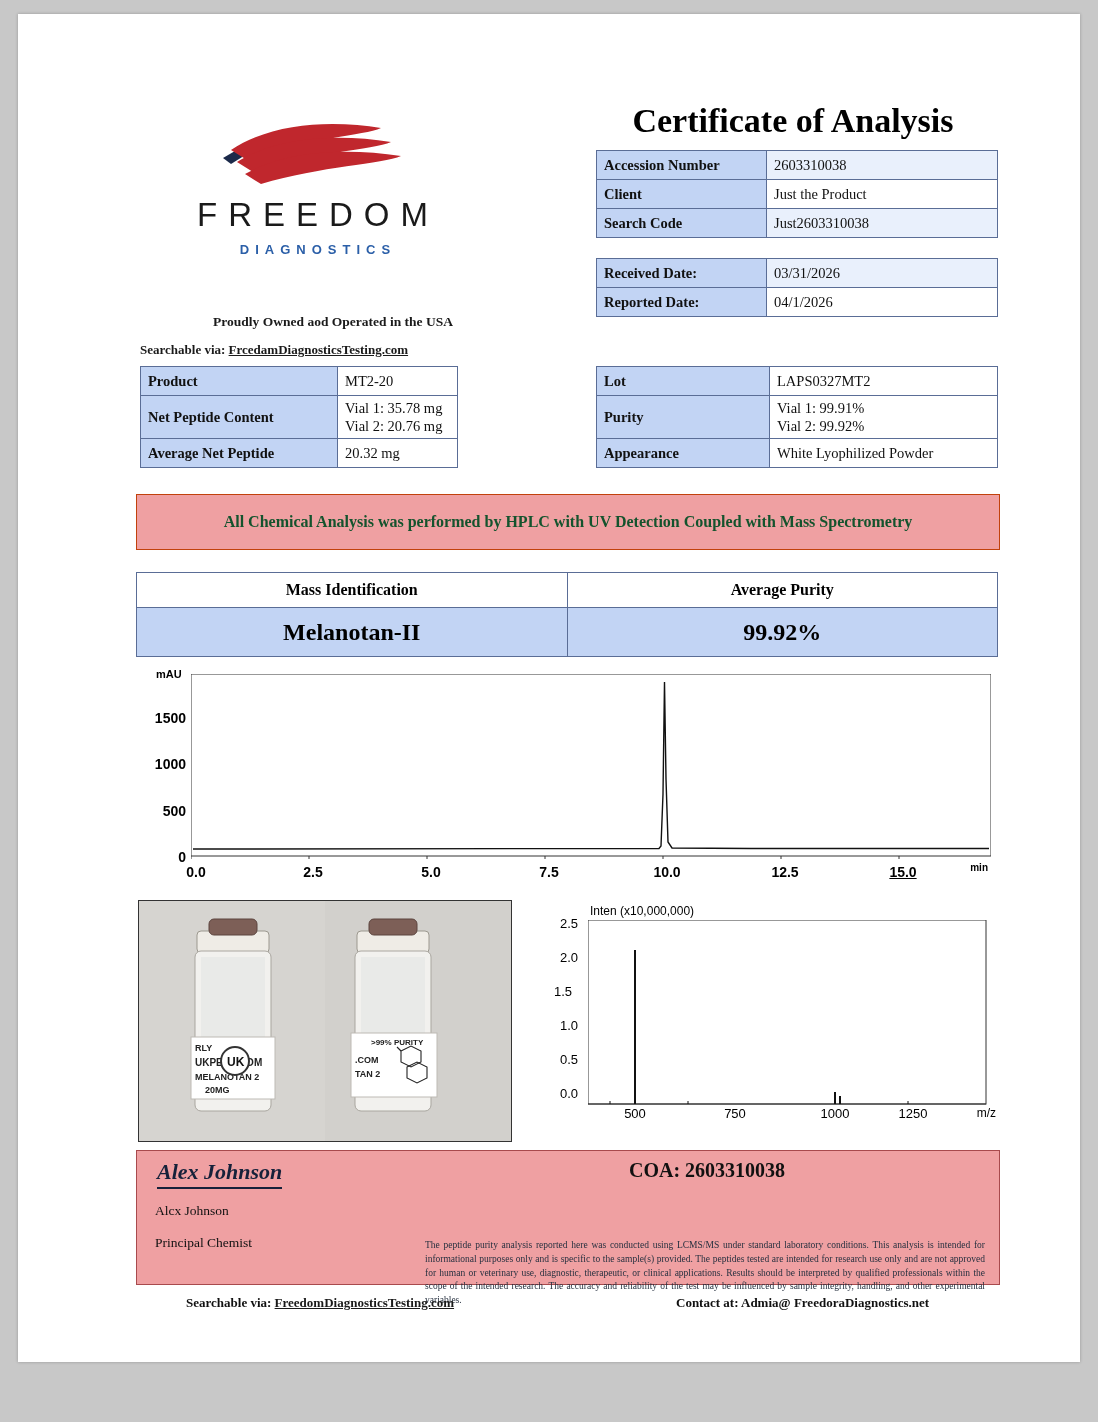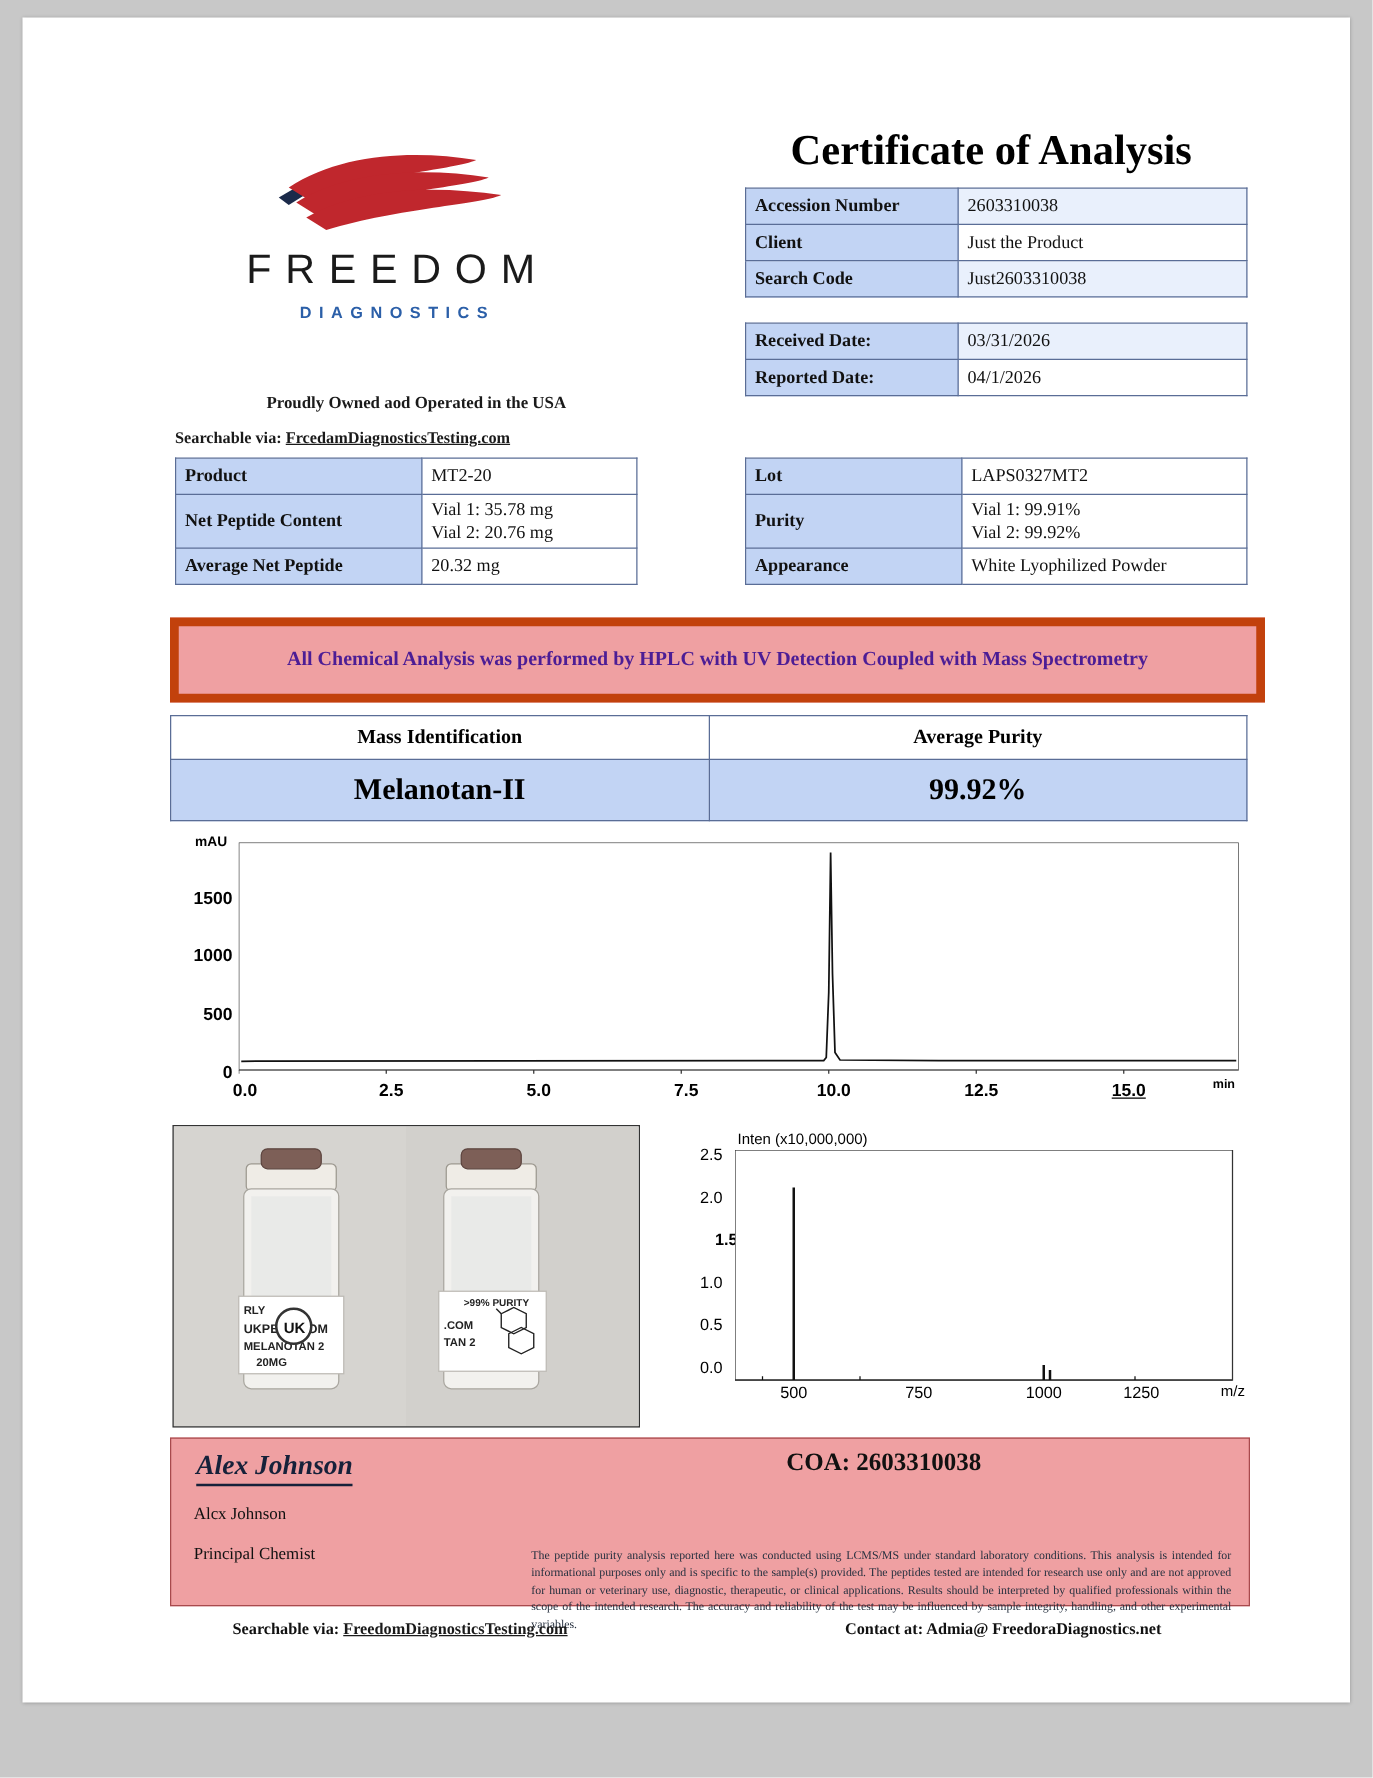--- a/index.html
+++ b/index.html
@@ -50,32 +50,32 @@
   table.t{border-collapse:collapse;position:absolute;font-size:14.5px;}
   table.t td{border:1px solid #5a6d96;padding:3px 7px;vertical-align:middle;height:22px;}
   td.k{background:#c2d4f4;font-weight:700;color:#111;}
   td.v{background:#e9f0fc;color:#111;}
   td.v.white{background:#ffffff;}
 
   #tbl-accession{left:578px;top:136px;width:402px;}
   #tbl-accession td.k{width:155px;}
   #tbl-dates{left:578px;top:244px;width:402px;}
   #tbl-dates td.k{width:155px;}
-  #tbl-product{left:122px;top:352px;width:370px;padding-left:24px;}
+  #tbl-product{left:122px;top:352px;width:318px;padding-left:24px;}
   #tbl-product td.k{width:182px;}
   #tbl-lot{left:578px;top:352px;width:402px;}
   #tbl-lot td.k{width:158px;}
   .twoline{line-height:1.25;}
 
   
   .banner{
     position:absolute;left:118px;top:480px;width:862px;height:54px;
-    background:#efa0a2;border:7px solid #c2410c;
+    background:#efa0a2;border:1px solid #c2410c;
     display:flex;align-items:center;justify-content:center;
-    font-weight:700;font-size:16px;color:#4c1d95;text-align:center;font-family:Liberation Serif, serif;
+    font-weight:700;font-size:16px;color:#14532d;text-align:center;font-family:Liberation Serif, serif;
   }
 
   
   .mass-table{position:absolute;left:118px;top:558px;width:862px;border-collapse:collapse;}
   .mass-table td{border:1px solid #5a6d96;text-align:center;}
   .mass-table td.head{background:#ffffff;font-weight:700;font-size:16px;height:32px;}
   .mass-table td.val{background:#c2d4f4;font-weight:700;font-size:24px;height:46px;}
 
   
   .chrom{position:absolute;left:118px;top:650px;width:862px;height:232px;background:#fff;}
@@ -307,21 +307,21 @@
         </g>
       </g>
     </svg>
   </div>
 
   <div class="ms">
     <div class="inten">Inten (x10,000,000)</div>
 
     <div class="ylab" style="left:6px;top:14px;">2.5</div>
     <div class="ylab" style="left:6px;top:48px;">2.0</div>
-    <div class="ylab" style="left:18px;top:82px;font-weight:bold;">1.5</div>
+    <div class="ylab" style="left:0;top:82px;">1.5</div>
     <div class="ylab" style="left:6px;top:116px;">1.0</div>
     <div class="ylab" style="left:6px;top:150px;">0.5</div>
     <div class="ylab" style="left:6px;top:184px;">0.0</div>
 
     <div class="xlab" style="left:72px;">500</div>
     <div class="xlab" style="left:172px;">750</div>
     <div class="xlab" style="left:272px;">1000</div>
     <div class="xlab" style="left:350px;">1250</div>
     <div class="mz">m/z</div>
 

